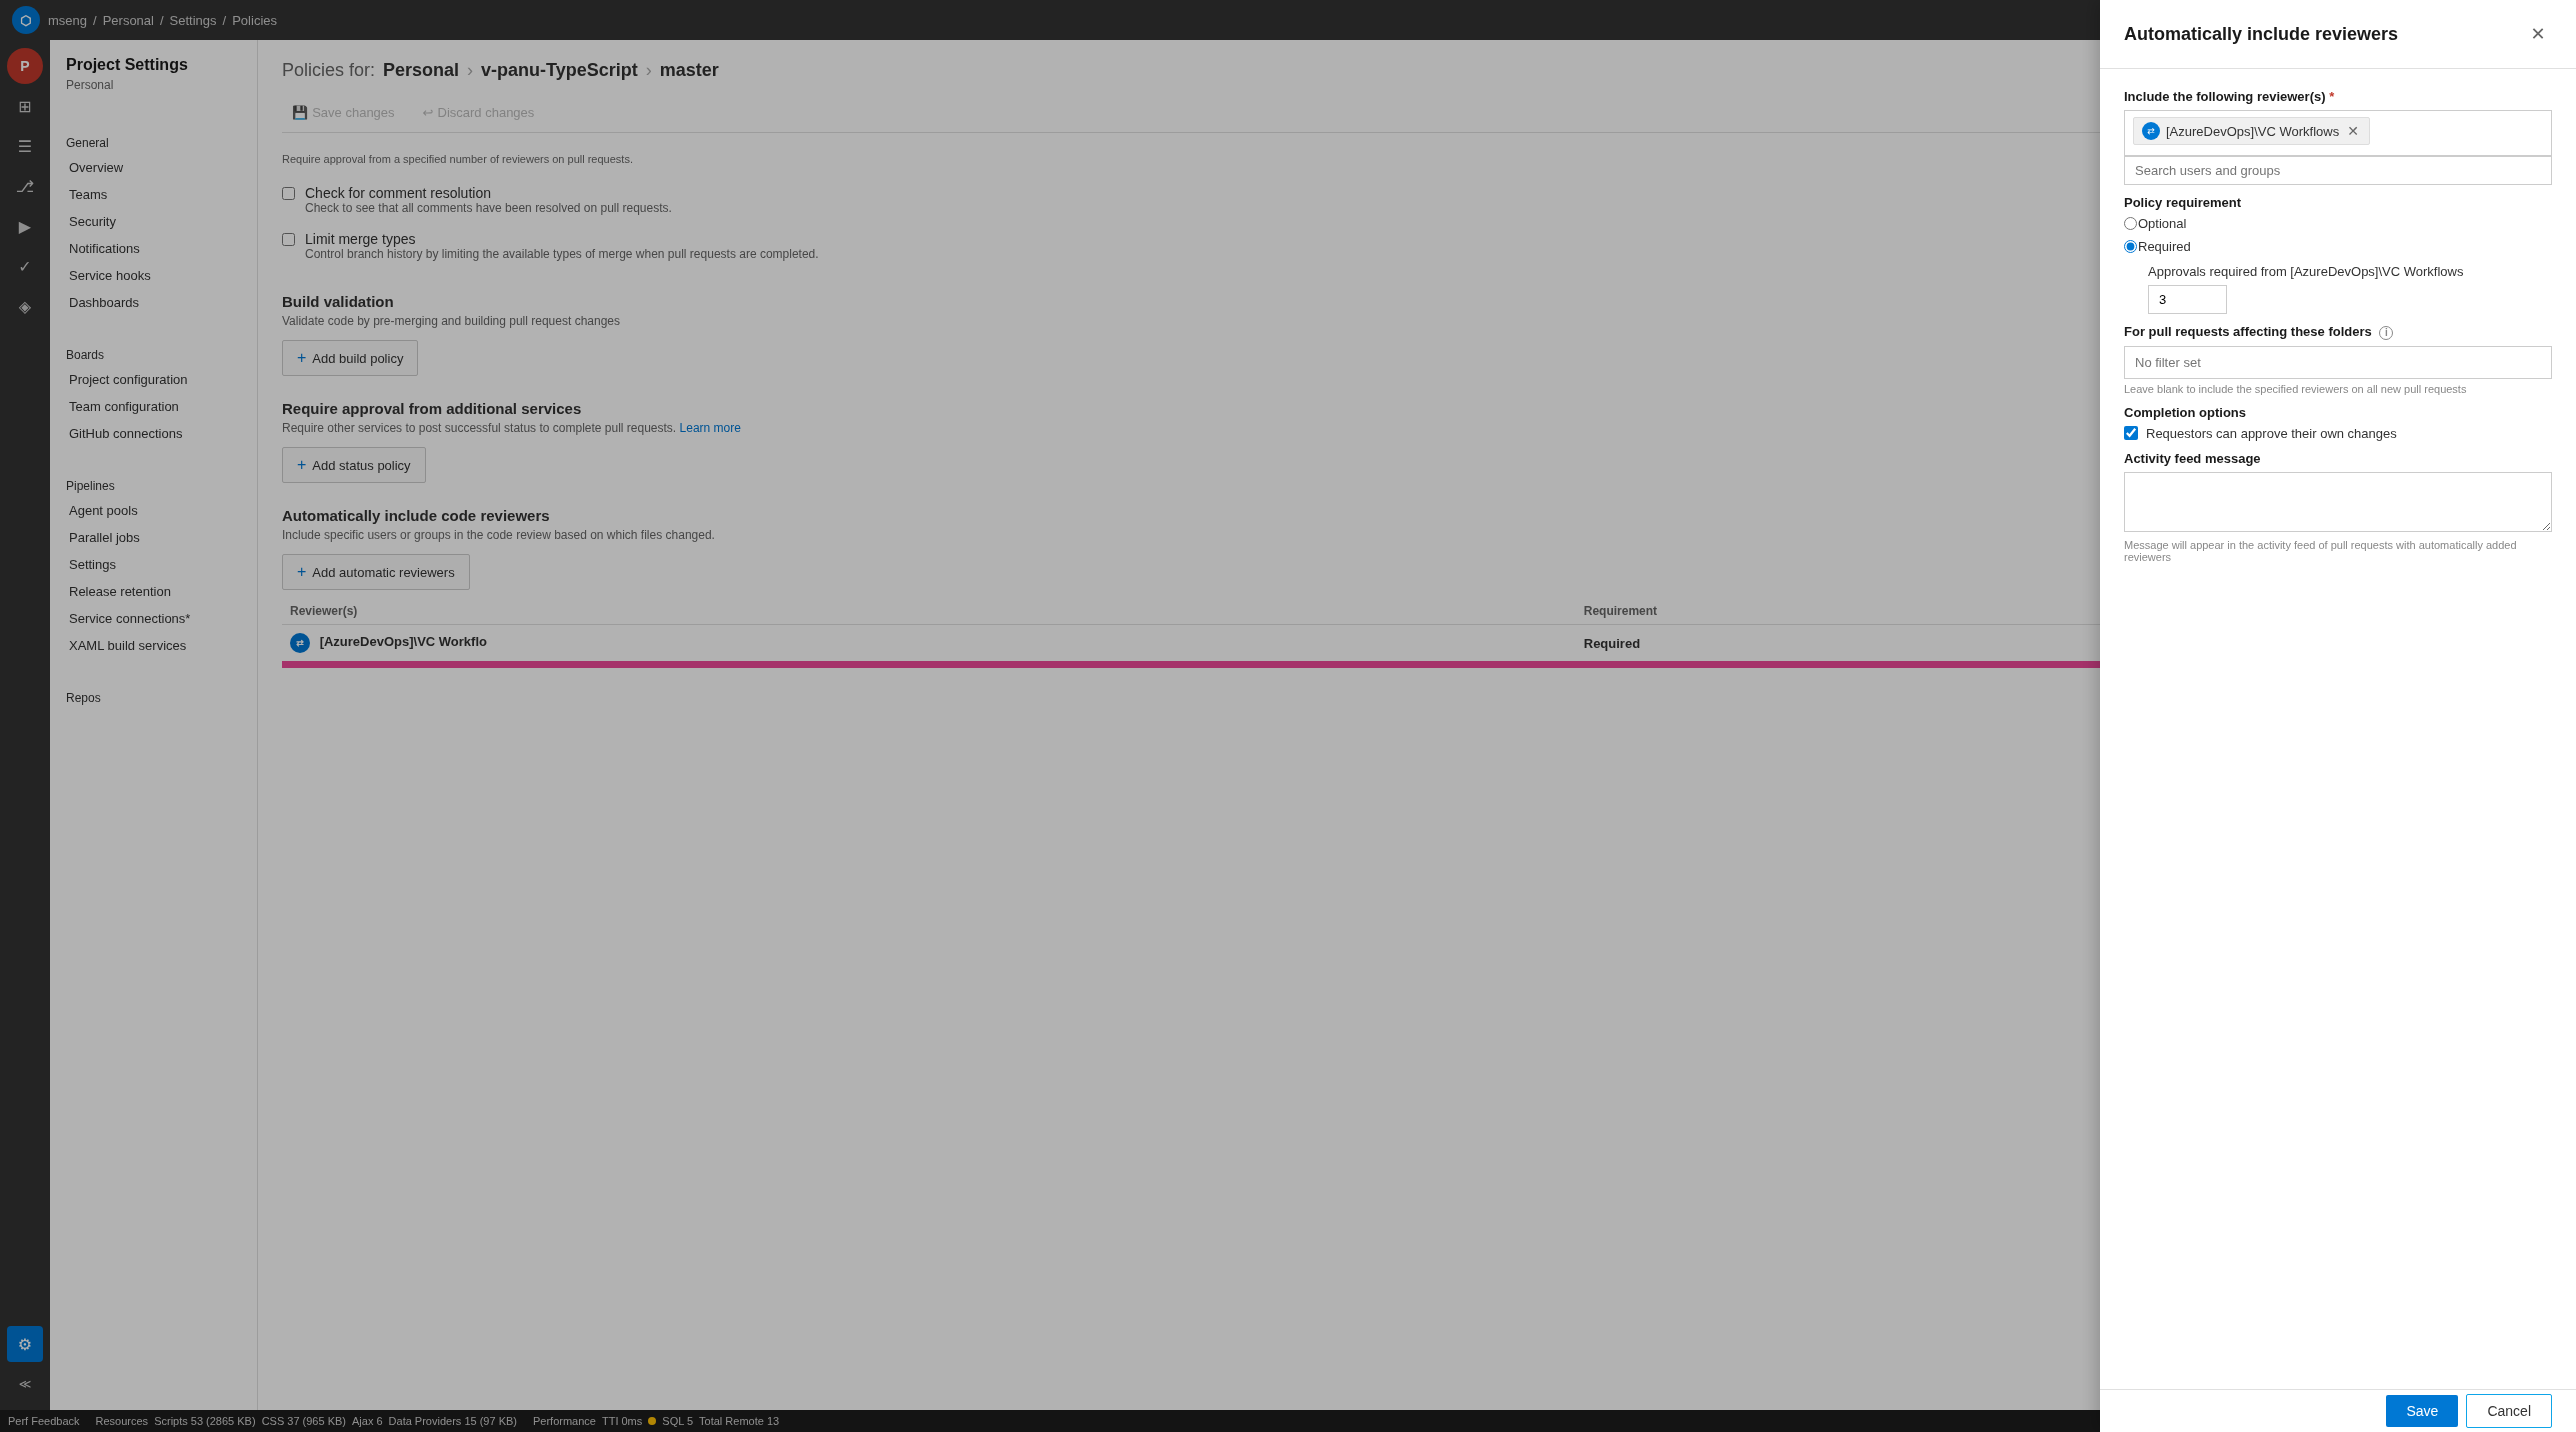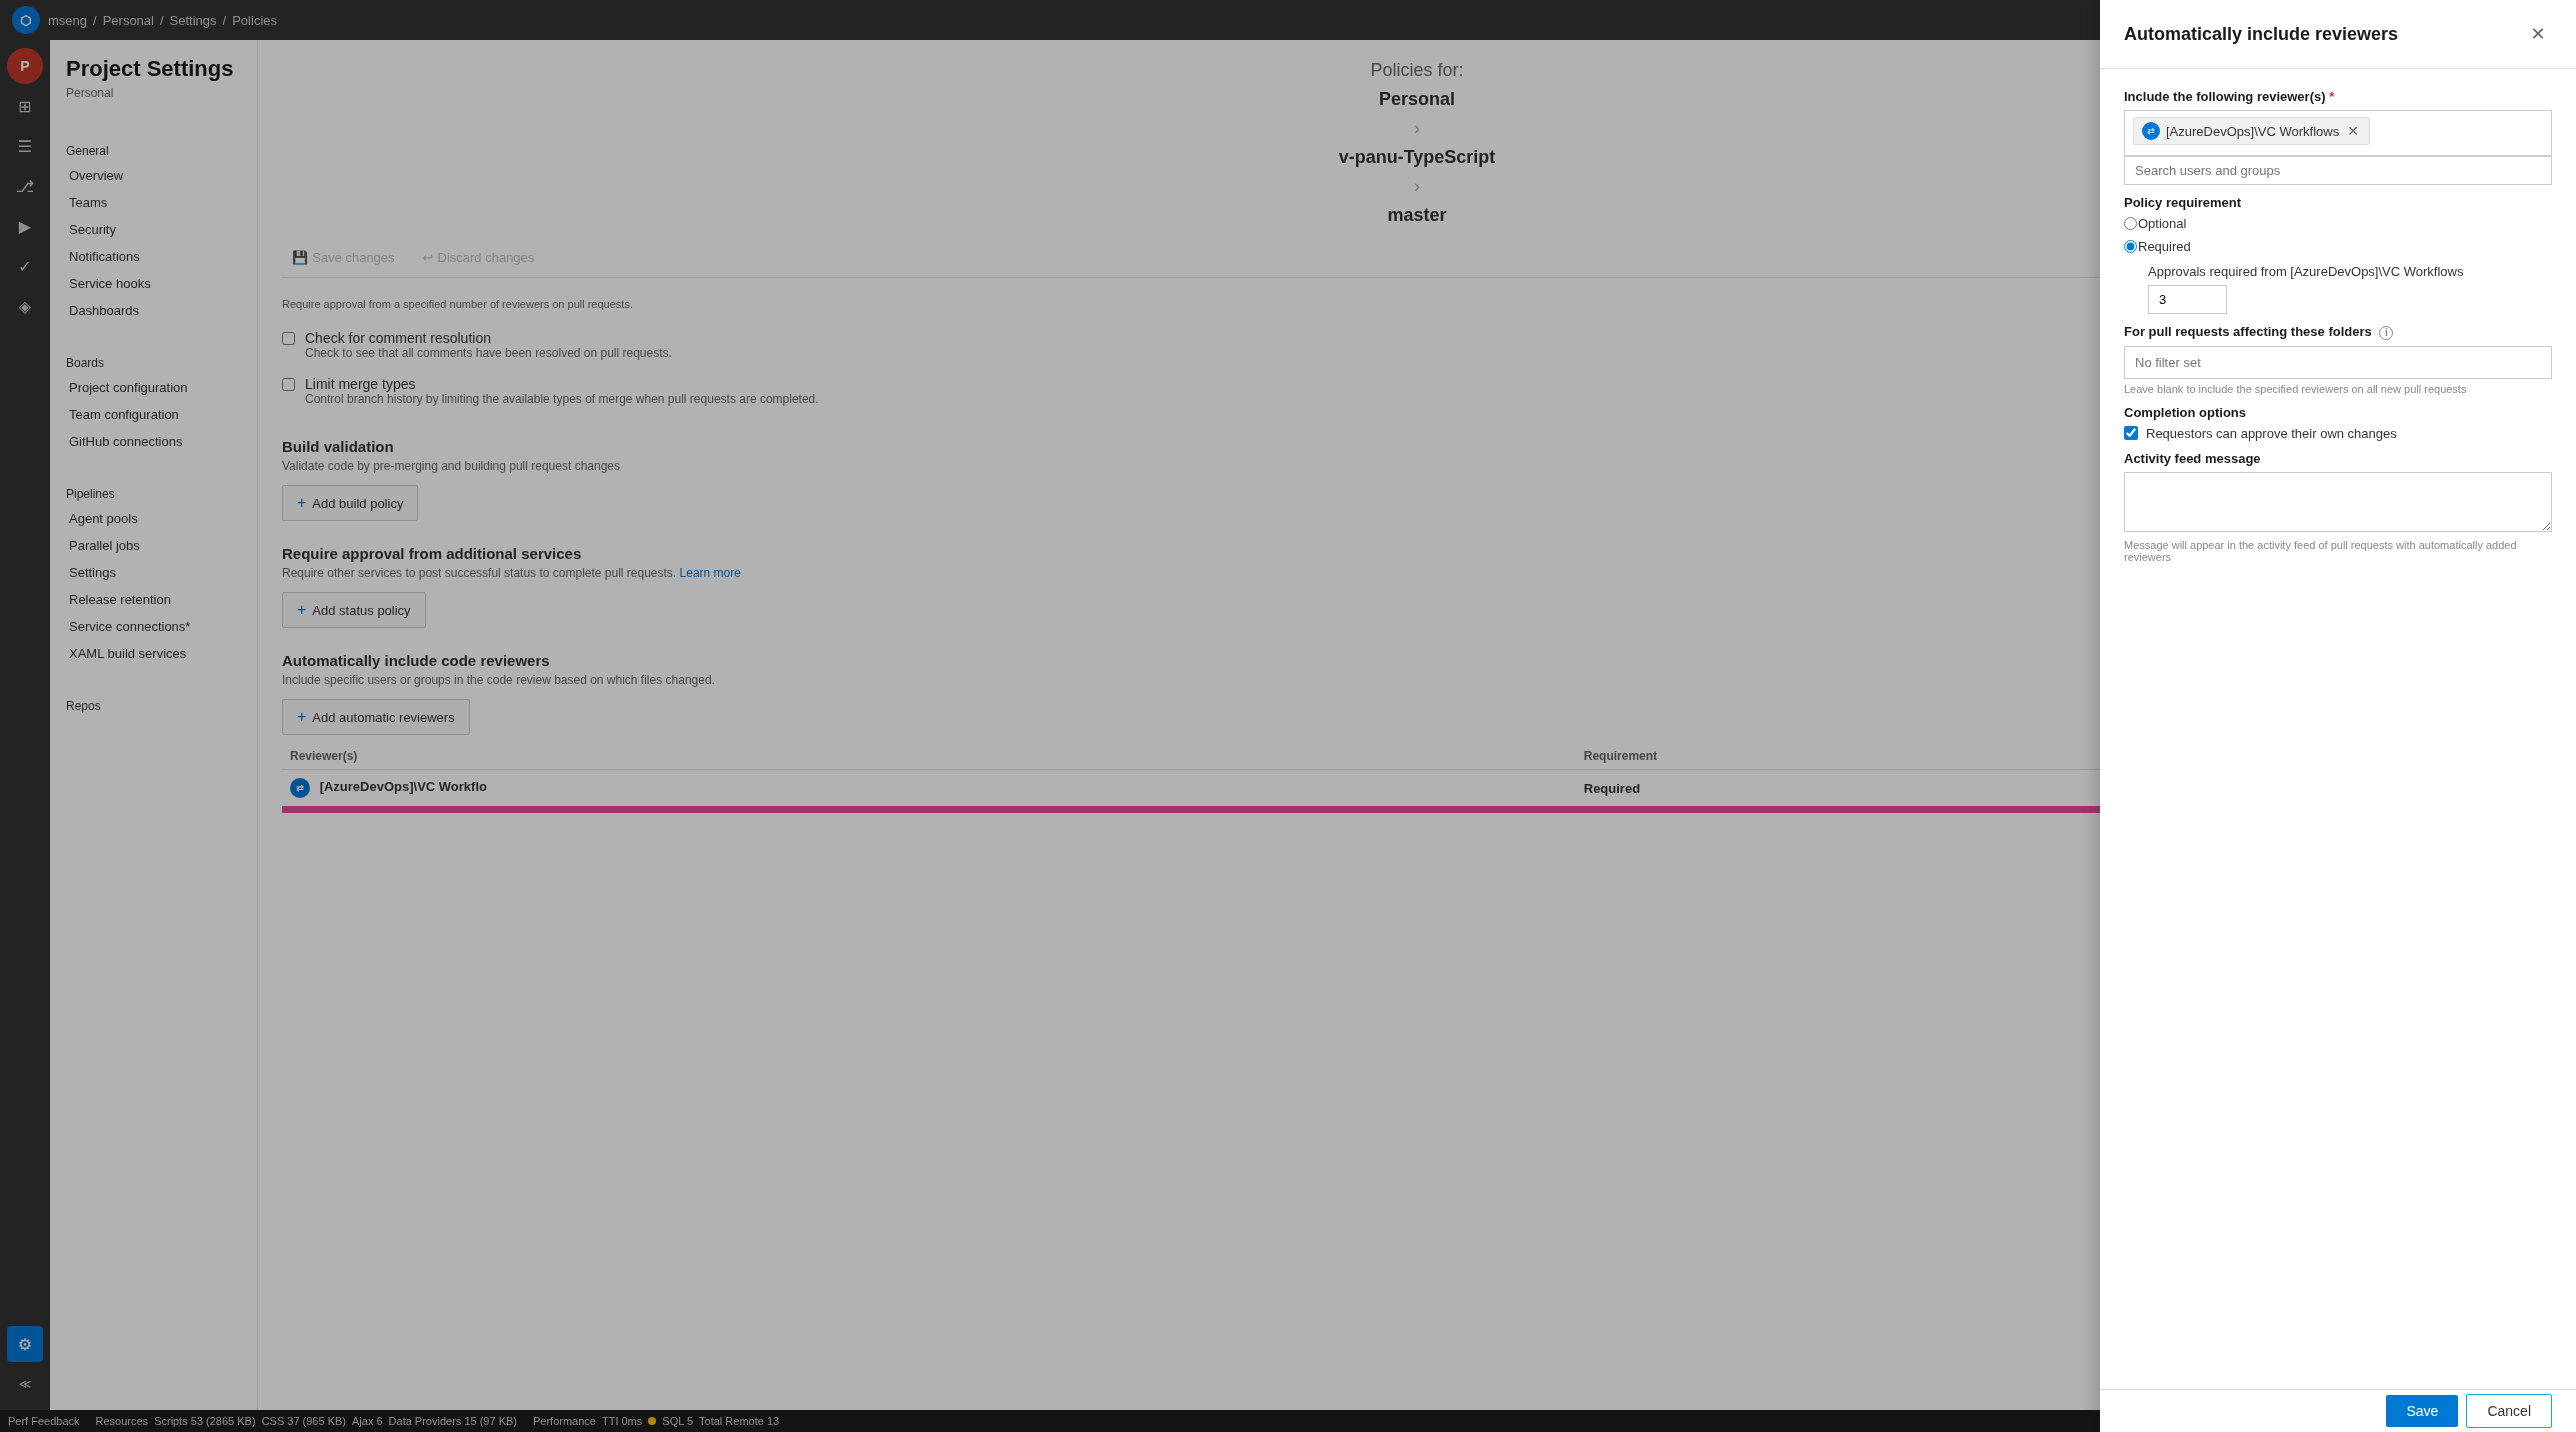--- a/index.html
+++ b/index.html
@@ -70,21 +70,21 @@
     
     .sidebar {
       width: 208px;
       background: #fff;
       border-right: 1px solid #e0e0e0;
       overflow-y: auto;
       flex-shrink: 0;
       padding: 16px 0;
     }
     .sidebar .proj-title {
-      font-size: 22px;
+      font-size: 16px;
       font-weight: 700;
       padding: 0 16px 4px;
       color: #1a1a1a;
     }
     .sidebar .proj-sub {
       font-size: 12px;
       color: #666;
       padding: 0 16px 12px;
     }
     .sidebar-section-header {
@@ -115,21 +115,20 @@
     .policies-header {
       padding: 20px 24px 0;
     }
     .policies-for {
       font-size: 18px;
       color: #333;
       display: flex;
       align-items: center;
       gap: 8px;
       margin-bottom: 12px;
-      flex-direction: column;
     }
     .policies-for .label { color: #666; font-weight: 400; }
     .policies-for .sep { color: #aaa; }
     .policies-for .bold { font-weight: 600; }
 
     .toolbar {
       display: flex;
       align-items: center;
       gap: 8px;
       padding: 8px 0;

